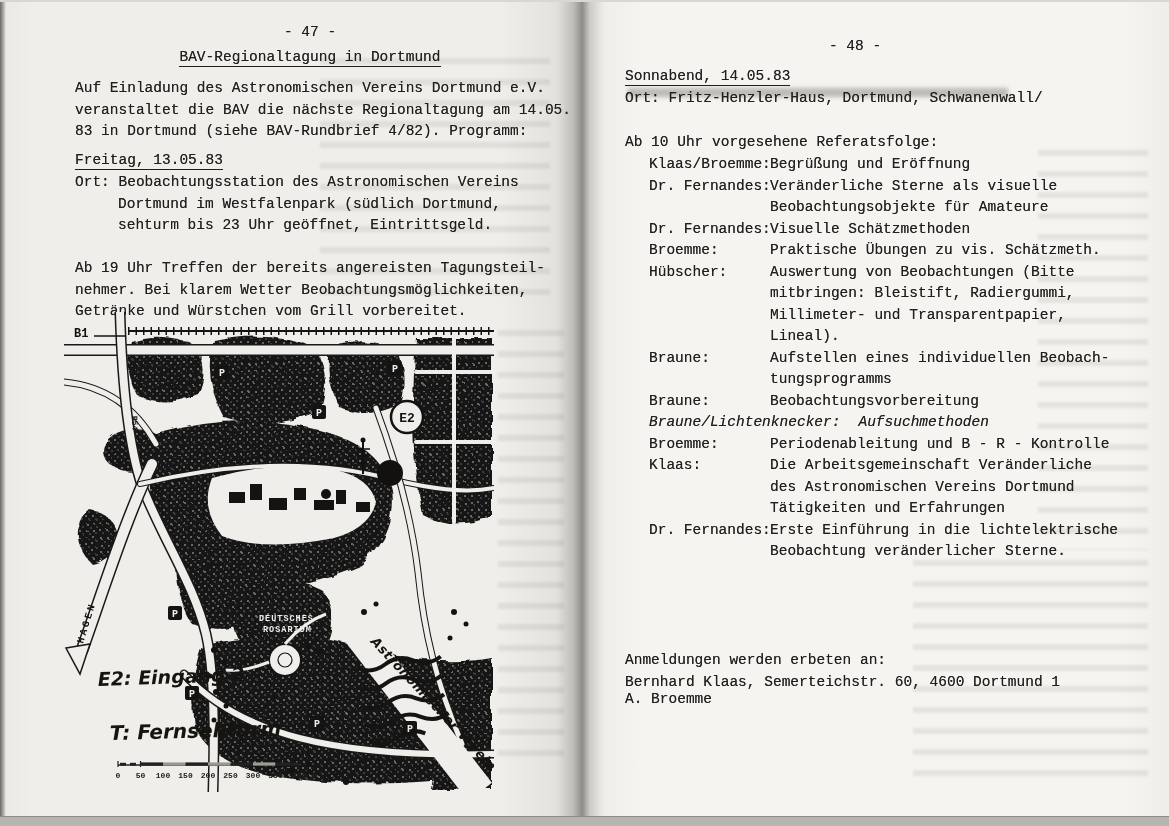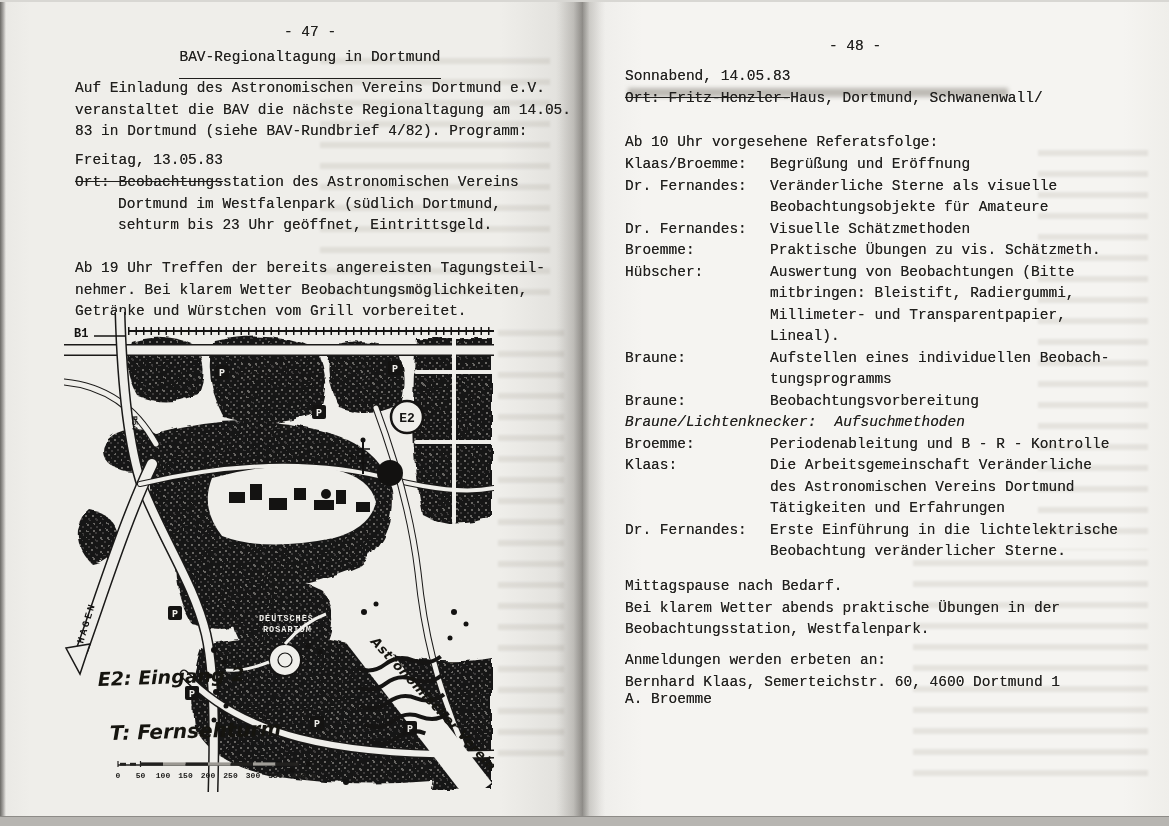--- a/index.html
+++ b/index.html
@@ -10,25 +10,25 @@
   .page-right{left:583px;width:586px;background:linear-gradient(90deg,#dddcd8 0,#efeeeb 18px,#f5f4f1 60px,#f5f4f1 540px,#efeeea 586px);}
   .edge-left{position:absolute;left:0;top:0;width:6px;height:826px;background:linear-gradient(90deg,#6b6a66 0,#a5a3a0 3px,transparent 6px);z-index:6;}
   .edge-bottom{position:absolute;left:0;bottom:0;width:1169px;height:9px;background:#b7b5b1;border-top:1px solid #8d8b87;z-index:6;}
   .edge-top{position:absolute;left:0;top:0;width:1169px;height:2px;background:#d8d7d3;z-index:6;}
   .gutter{position:absolute;left:556px;top:0;width:58px;height:826px;z-index:5;pointer-events:none;
     background:linear-gradient(90deg,rgba(70,66,60,0) 0,rgba(70,66,60,.18) 30%,rgba(45,42,38,.42) 46%,rgba(110,106,100,.20) 58%,rgba(255,255,255,0) 85%);}
   .ink{color:#201f1d;text-shadow:0 0 .5px rgba(32,31,29,.7);}
   .line{white-space:pre;}
   .abs{position:absolute;z-index:2;}
   .fs{font-size:14.5px;line-height:21.5px;}
-  .u{border-bottom:1.8px solid #201f1d;padding-bottom:13px;}
+  .u{border-bottom:1.8px solid #201f1d;padding-bottom:1px;}
   .center{text-align:center;}
   .ind43{margin-left:43px;}
   .schedule{display:grid;grid-template-columns:145px 1fr;column-gap:0;}
-  .sp{white-space:pre;}
+  .sp{white-space:pre;margin-left:24px;}
   .tp div{white-space:pre;}
   .row-span{grid-column:1 / -1;white-space:pre;font-style:italic;}
   .bleed{position:absolute;z-index:1;pointer-events:none;filter:blur(1.3px);}
   .bl-lines-soft{background:repeating-linear-gradient(180deg,rgba(125,118,106,.13) 0 6px,rgba(0,0,0,0) 6px 21px);}
   .bl-bar{background:rgba(105,99,90,.40);filter:blur(2px);}
   .map{position:absolute;left:64px;top:312px;width:430px;height:480px;z-index:2;}
   .hand{font-family:"DejaVu Sans",sans-serif;font-weight:700;font-style:italic;fill:#15140f;}
   .mapmono{font-family:"Liberation Mono","DejaVu Sans Mono",monospace;}
 </style>
 </head>
@@ -329,25 +329,20 @@
           <div>Tätigkeiten und Erfahrungen</div>
         </div>
 
       <div class="sp">Dr. Fernandes:</div>
       <div class="tp">
           <div>Erste Einführung in die lichtelektrische</div>
           <div>Beobachtung veränderlicher Sterne.</div>
         </div>
     </div>
 
-    <div class="abs ink fs" style="left:42px;top:576px;width:520px;">
-      <div class="line">Mittagspause nach Bedarf.</div>
-      <div class="line">Bei klarem Wetter abends praktische Übungen in der</div>
-      <div class="line">Beobachtungsstation, Westfalenpark.</div>
-    </div>
 
     <div class="abs ink fs" style="left:42px;top:650px;width:520px;">
       <div class="line">Anmeldungen werden erbeten an:</div>
       <div class="line">Bernhard Klaas, Semerteichstr. 60, 4600 Dortmund 1</div>
     </div>
 
     <div class="abs ink fs line" style="left:42px;top:689px;">A. Broemme</div>
   </div>
 
   <div class="gutter"></div>

